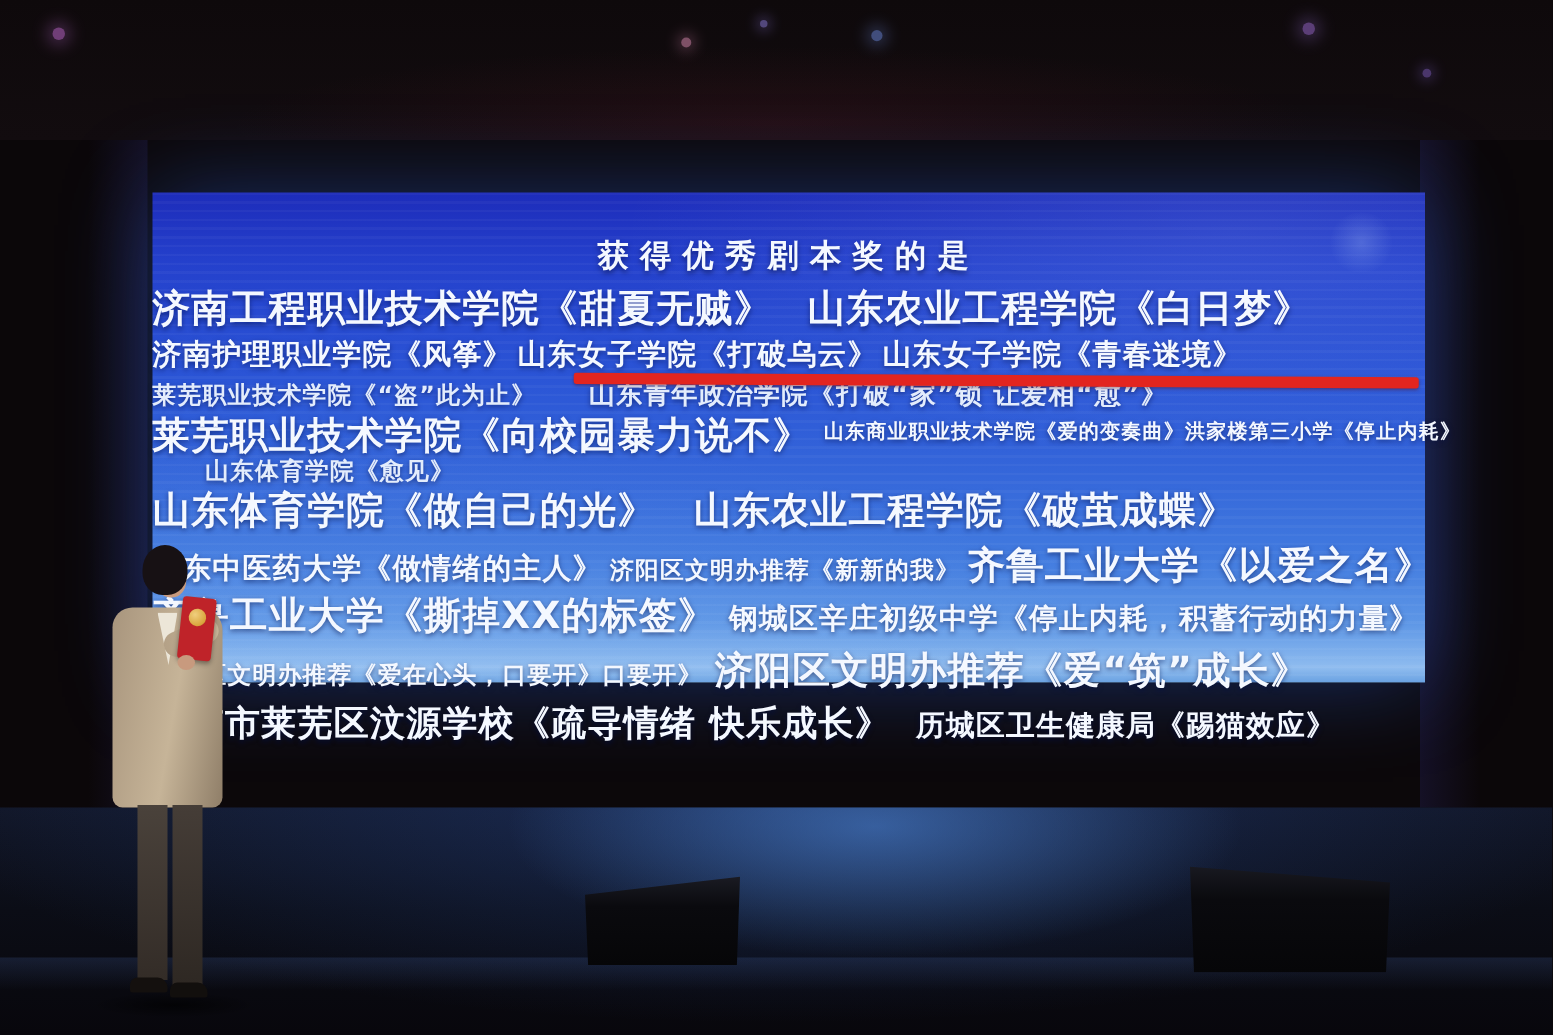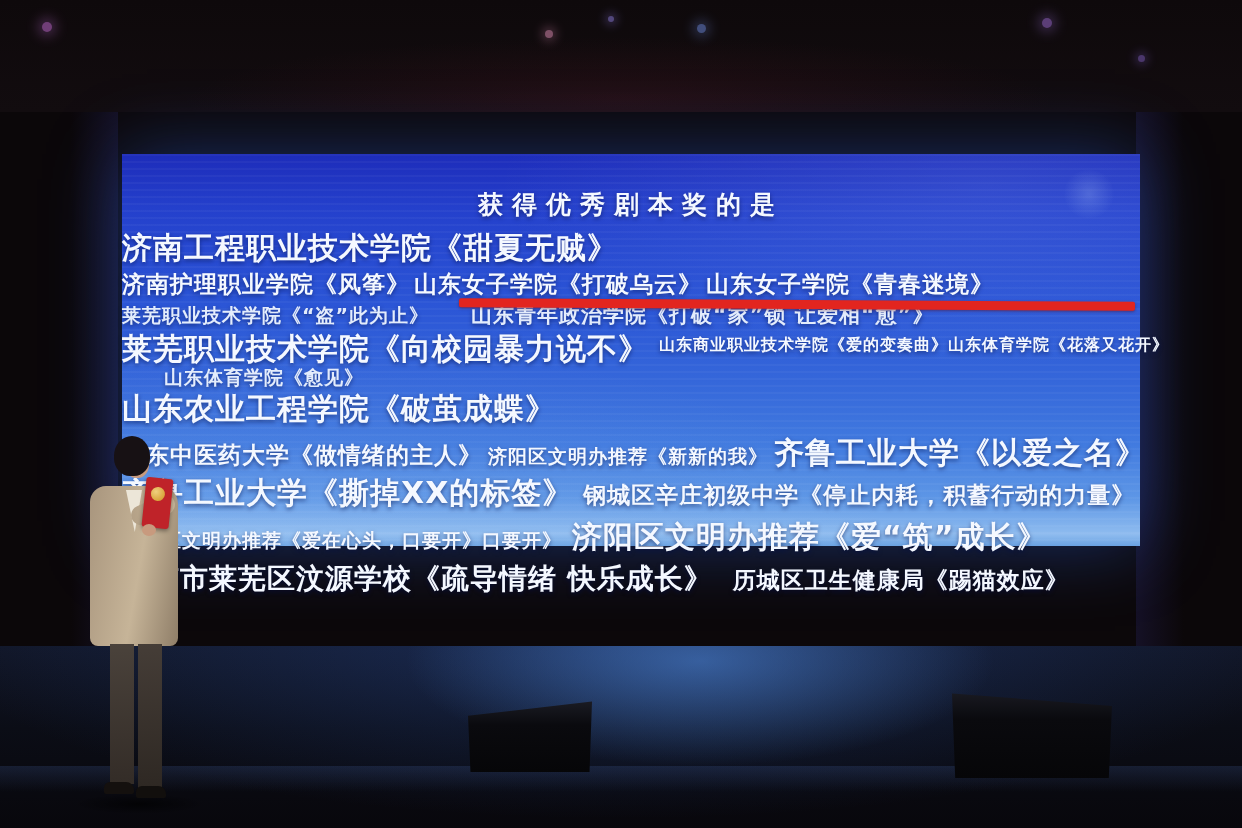--- a/index.html
+++ b/index.html
@@ -132,41 +132,43 @@
 
 <div class="screen">
   <div class="sheen"></div>
   <div class="scanlines"></div>
   <div class="watermark"></div>
   <div class="text-layer">
     <div class="screen-title">获得优秀剧本奖的是</div>
     <div>
         <div class="row row-1">
           <span class="seg xl">济南工程职业技术学院《甜夏无贼》</span>
+          <span class="seg xl">山东农业工程学院《白日梦》</span>
         </div>
         <div class="row row-2">
           <span class="seg md">济南护理职业学院《风筝》</span>
           <span class="seg md">山东女子学院《打破乌云》</span>
           <span class="seg md">山东女子学院《青春迷境》</span>
         </div>
         <div class="row row-3">
           <span class="seg sm">莱芜职业技术学院《“盗”此为止》</span>
           <span class="seg sm2">山东青年政治学院《打破“家”锁 让爱相“愈”》</span>
         </div>
         <div class="row row-4">
           <span class="seg xl">莱芜职业技术学院《向校园暴力说不》</span>
           <div class="stack">
             <span class="seg xs">山东商业职业技术学院《爱的变奏曲》</span>
-            <span class="seg xs">山东体育学院《花落又花开》</span>
+            <span class="seg xs">洪家楼第三小学《停止内耗》</span>
           </div>
         </div>
         <div class="row row-6">
           <span class="seg sm">山东体育学院《愈见》</span>
         </div>
         <div class="row row-7">
+          <span class="seg xl">山东体育学院《做自己的光》</span>
           <span class="seg xl">山东农业工程学院《破茧成蝶》</span>
         </div>
         <div class="row row-8">
           <span class="seg md">山东中医药大学《做情绪的主人》</span>
           <span class="seg sm">济阳区文明办推荐《新新的我》</span>
           <span class="seg xl">齐鲁工业大学《以爱之名》</span>
         </div>
         <div class="row row-9">
           <span class="seg xl">齐鲁工业大学《撕掉XX的标签》</span>
           <span class="seg md">钢城区辛庄初级中学《停止内耗，积蓄行动的力量》</span>

